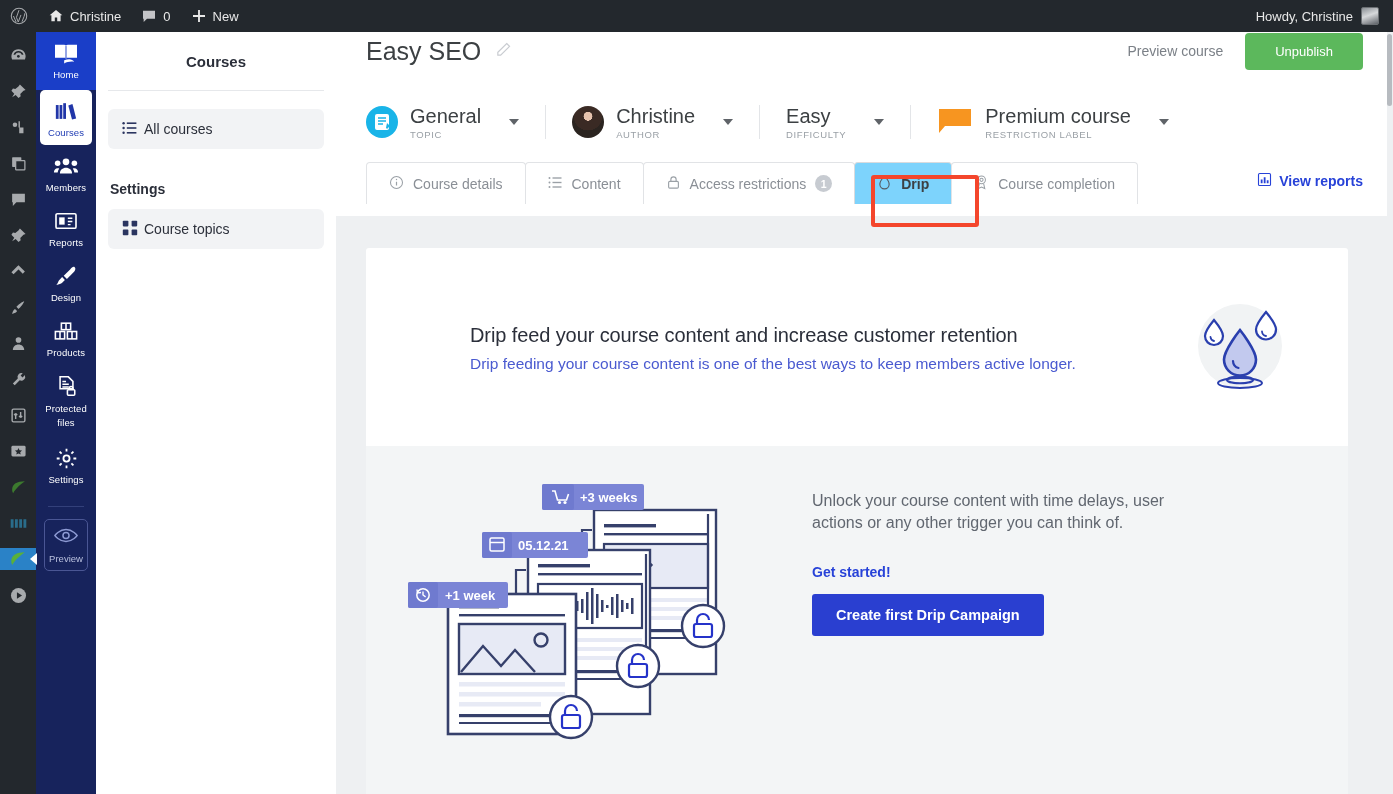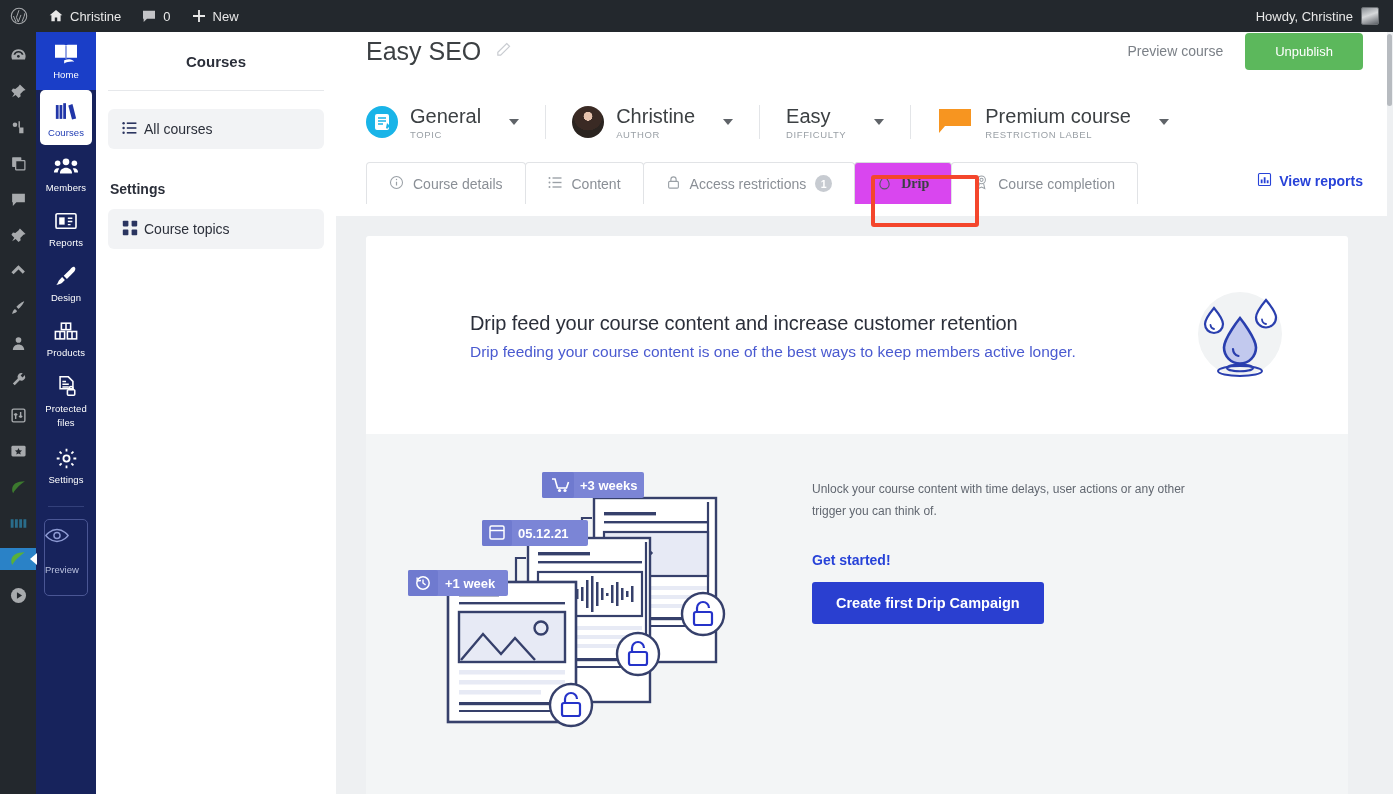--- a/index.html
+++ b/index.html
@@ -36,22 +36,22 @@
   #mp-nav {
     position: absolute; top: 32px; left: 36px; width: 60px; height: 762px;
     background: #17235c; z-index: 35;
   }
   .mp-item { width: 60px; padding: 8px 0 7px; display: flex; flex-direction: column;
     align-items: center; gap: 3px; color: #fff; font-size: 9.5px; letter-spacing: .1px; }
   .mp-item.home { background: #1a3ec8; padding-bottom: 10px; }
   .mp-item.active { background: #ffffff; color: #1f3bb3; margin: 0 4px; width: 52px; border-radius: 5px; }
   .mp-item .mi { height: 26px; display:flex; align-items:center; justify-content:center; }
   .mp-divider { height:1px; background:#33407a; margin: 14px 12px 12px; }
-  .mp-preview { margin: 0 8px; border: 1px solid #4a5694; border-radius: 5px; padding: 7px 0 20px;
-    display:flex; flex-direction:column; gap:18px; color:#b9c0de; font-size:9.5px; }
+  .mp-preview { margin: 0 8px; border: 1px solid #4a5694; border-radius: 5px; padding: 7px 0 6px;
+    display:flex; flex-direction:column; align-items:center; gap:7px; color:#b9c0de; font-size:9.5px; }
 
   
   #sub-nav {
     position: absolute; top: 32px; left: 96px; width: 240px; height: 762px;
     background: #ffffff; z-index: 30; padding: 0 12px;
   }
   .sub-title { height: 58px; display:flex; align-items:center; justify-content:center;
     font-size: 15px; font-weight: 700; color: #2b2f3a; }
   .sub-rule { height:1px; background:#e6e8eb; margin: 0 0 18px; }
   .sub-link { display:flex; align-items:center; gap:6px; height:40px; padding: 0 14px;
@@ -80,40 +80,40 @@
   .meta-sep { width:1px; height:34px; background:#e3e5e8; margin-right: 26px; }
   .meta-ico { width:32px; height:32px; border-radius:50%; display:flex;align-items:center;justify-content:center; }
   .avatar-img { width:32px;height:32px;border-radius:50%;
     background: radial-gradient(circle at 50% 32%, #e6c3ae 0 16%, #3a2a24 17% 52%, #2b2420 53% 100%); }
 
   
   .tabs-row { display:flex; align-items:flex-end; padding: 10px 30px 0; height: 54px; position: relative; }
   .tab { display:flex; align-items:center; gap:9px; height:42px; padding: 0 22px;
     border:1px solid #e1e3e6; border-bottom:none; border-radius:4px 4px 0 0; background:#fff;
     font-size:14px; color:#8a8f96; margin-right:-1px; }
-  .tab.selected { background:#d946ef; color:#3c4043; font-weight:700; border-color:#d9dbde;font-family:Liberation Serif, serif; }
+  .tab.selected { background:#7dd3fc; color:#3c4043; font-weight:700; border-color:#d9dbde; }
   .tab-badge { background:#c7cbd1; color:#fff; font-size:10.5px; font-weight:700; width:17px; height:17px;
     border-radius:50%; display:flex; align-items:center; justify-content:center; }
   .redbox { position:absolute; left: 871px; top: 191px; width: 108px; height: 52px;
     border: 4px solid #f4462c; border-radius: 3px; pointer-events:none; z-index:12; }
   .view-reports { margin-left:auto; display:flex; align-items:center; gap:7px;
     font-size:14px; font-weight:700; color:#2742d8; padding-bottom: 14px; }
 
   
   .content-wrap { position:absolute; top: 200px; left:0; width:1057px; height: 562px;
-    background:#eef0f2; padding: 20px 30px 0 30px; }
+    background:#eef0f2; padding: 32px 30px 0 30px; }
   .card { background:#fff; width: 982px; border-radius: 3px; overflow:hidden; }
   .card-top { padding: 48px 54px 46px 104px; display:flex; align-items:center; }
   .card-top h2 { font-size:20px; font-weight:400; color:#2b2f3a; letter-spacing:-.1px; }
   .card-top p { font-size:15.5px; color:#4a5ad0; margin-top:8px; }
   .drops { margin-left:auto; width: 108px; height: 104px; flex: 0 0 108px; }
   .card-bottom { background:#f3f5f6; padding: 28px 40px 40px 40px; display:flex; gap: 46px; }
   .illus { flex: 0 0 360px; }
   .copy { padding-top: 16px; max-width: 400px; }
-  .copy p { font-size:12px; line-height:22px; color:#616770; margin-bottom: 18px; }
+  .copy p { font-size:16px; line-height:22px; color:#616770; margin-bottom: 18px; }
   .getstarted { font-size:14px; font-weight:700; color:#2742d8; margin: 30px 0 14px; }
   .btn-blue { background:#2a3fd0; color:#fff; font-size:14.5px; font-weight:700;
     padding: 13px 24px; border:none; border-radius:3px; }
   .scroll-gutter { position:absolute; right:0; top:32px; width:6px; height:762px; background:#eef0f2; }
   .scroll-thumb { position:absolute; right:1px; top:34px; width:5px; height:72px; background:#b7bbc0; border-radius:3px; }
 </style>
 </head>
 <body>
 
 <div id="wpadminbar">

